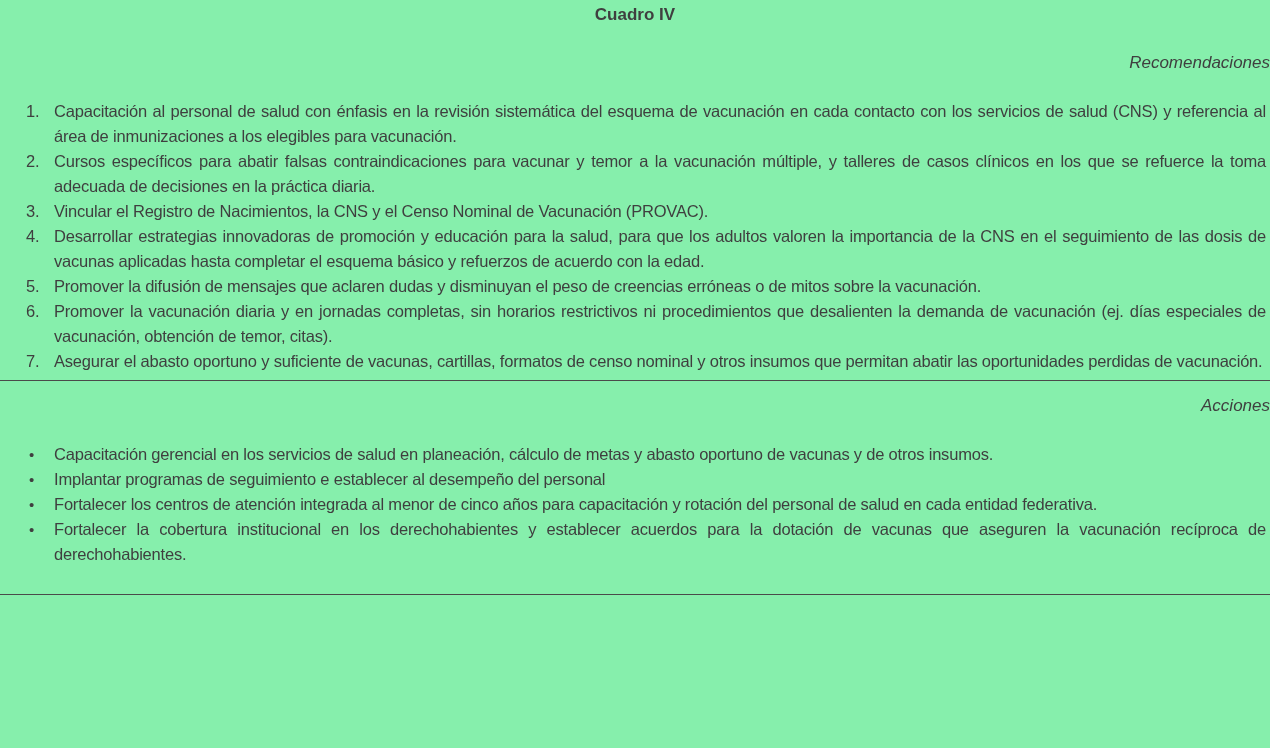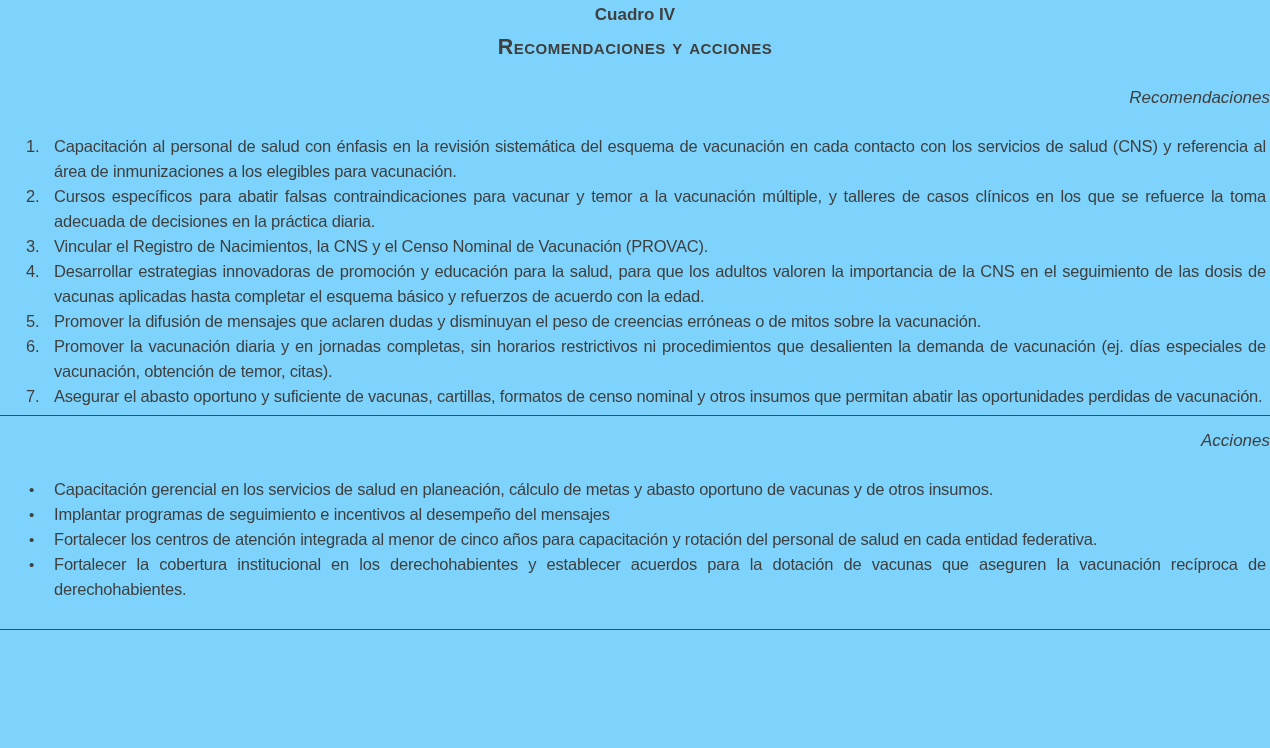--- a/index.html
+++ b/index.html
@@ -4,21 +4,21 @@
 <style>
   html, body { margin: 0; padding: 0; background: #ffffff; }
   .page {
     width: 1270px;
     height: 748px;
     box-sizing: border-box;
     padding-top: 4px;
     font-family: "Liberation Sans", "DejaVu Sans", sans-serif;
     color: #3f3f3f;
     overflow: hidden;
-    background: #7dd3fc;
+    background: #86efac;
   }
   .doc-title {
     text-align: center;
     font-weight: bold;
     font-size: 17px;
     line-height: 21px;
     margin: 0;
   }
   .doc-subtitle {
     text-align: center;
@@ -72,40 +72,39 @@
   hr.rule-mid { margin-top: 6px; }
   hr.rule-bottom { margin-top: 27px; }
   .acciones-heading { margin-top: 14px; }
 </style>
 </head>
 <body>
 
 <div class="page">
 
   <p class="doc-title">Cuadro IV</p>
-  <p class="doc-subtitle">Recomendaciones y acciones</p>
 
   <p class="section-heading">Recomendaciones</p>
 
   <ol class="rec-list">
     <li>Capacitación al personal de salud con énfasis en la revisión sistemática del esquema de vacunación en cada contacto con los servicios de salud (CNS) y referencia al área de inmunizaciones a los elegibles para vacunación.</li>
     <li>Cursos específicos para abatir falsas contraindicaciones para vacunar y temor a la vacunación múltiple, y talleres de casos clínicos en los que se refuerce la toma adecuada de decisiones en la práctica diaria.</li>
     <li>Vincular el Registro de Nacimientos, la CNS y el Censo Nominal de Vacunación (PROVAC).</li>
     <li>Desarrollar estrategias innovadoras de promoción y educación para la salud, para que los adultos valoren la importancia de la CNS en el seguimiento de las dosis de vacunas aplicadas hasta completar el esquema básico y refuerzos de acuerdo con la edad.</li>
     <li>Promover la difusión de mensajes que aclaren dudas y disminuyan el peso de creencias erróneas o de mitos sobre la vacunación.</li>
     <li>Promover la vacunación diaria y en jornadas completas, sin horarios restrictivos ni procedimientos que desalienten la demanda de vacunación (ej. días especiales de vacunación, obtención de temor, citas).</li>
     <li>Asegurar el abasto oportuno y suficiente de vacunas, cartillas, formatos de censo nominal y otros insumos que permitan abatir las oportunidades perdidas de vacunación.</li>
   </ol>
 
   <hr class="rule rule-mid">
 
   <p class="section-heading acciones-heading">Acciones</p>
 
   <ul class="act-list">
     <li>Capacitación gerencial en los servicios de salud en planeación, cálculo de metas y abasto oportuno de vacunas y de otros insumos.</li>
-    <li>Implantar programas de seguimiento e incentivos al desempeño del mensajes</li>
+    <li>Implantar programas de seguimiento e establecer al desempeño del personal</li>
     <li>Fortalecer los centros de atención integrada al menor de cinco años para capacitación y rotación del personal de salud en cada entidad federativa.</li>
     <li>Fortalecer la cobertura institucional en los derechohabientes y establecer acuerdos para la dotación de vacunas que aseguren la vacunación recíproca de derechohabientes.</li>
   </ul>
 
   <hr class="rule rule-bottom">
 
 </div>
 
 </body></html>

